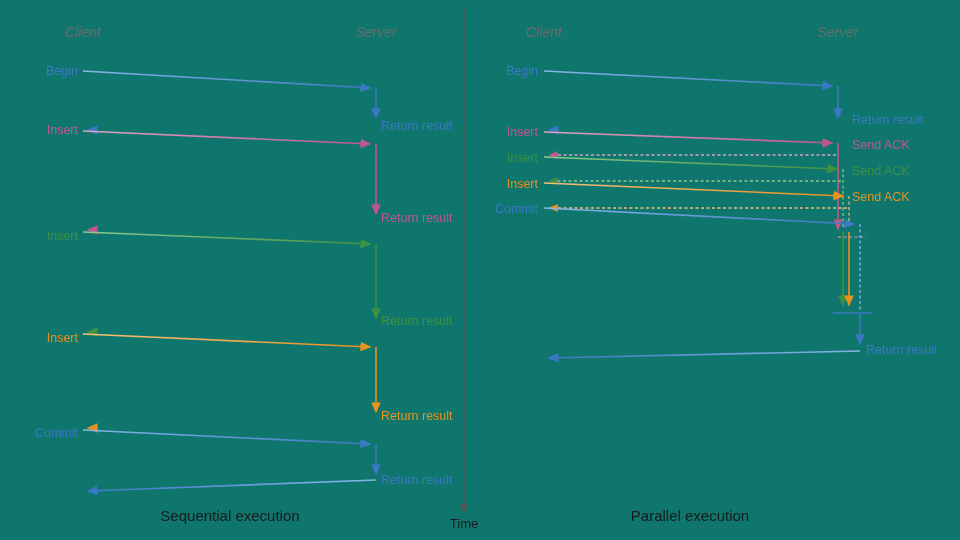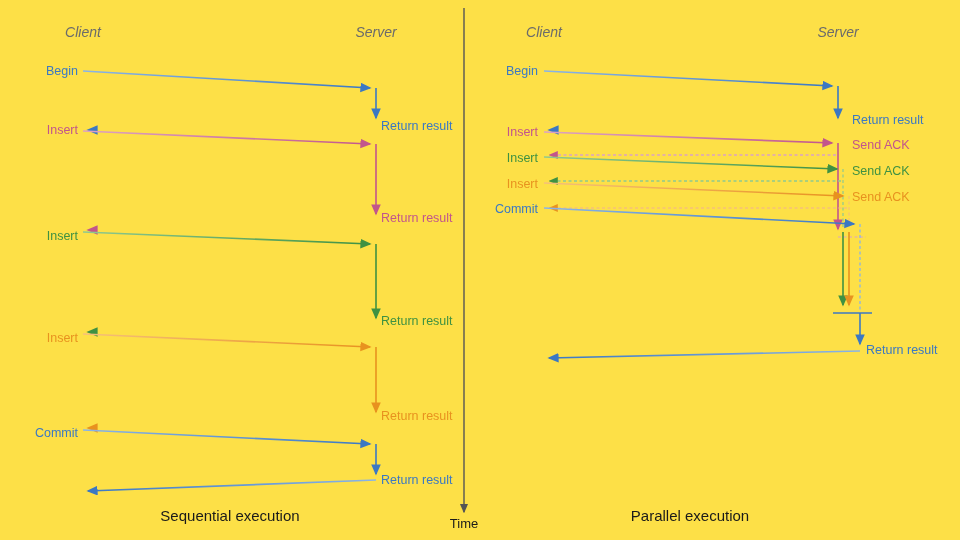--- a/index.html
+++ b/index.html
@@ -4,21 +4,21 @@
 <style>
   html, body {
     margin: 0;
     padding: 0;
     background: #ffffff;
   }
   #canvas {
     position: relative;
     width: 960px;
     height: 540px;
-    background: #fde047;
+    background: #0f766e;
     font-family: "Liberation Sans", sans-serif;
     overflow: hidden;
   }
   svg#diagram {
     position: absolute;
     left: 0;
     top: 0;
     width: 960px;
     height: 540px;
   }

